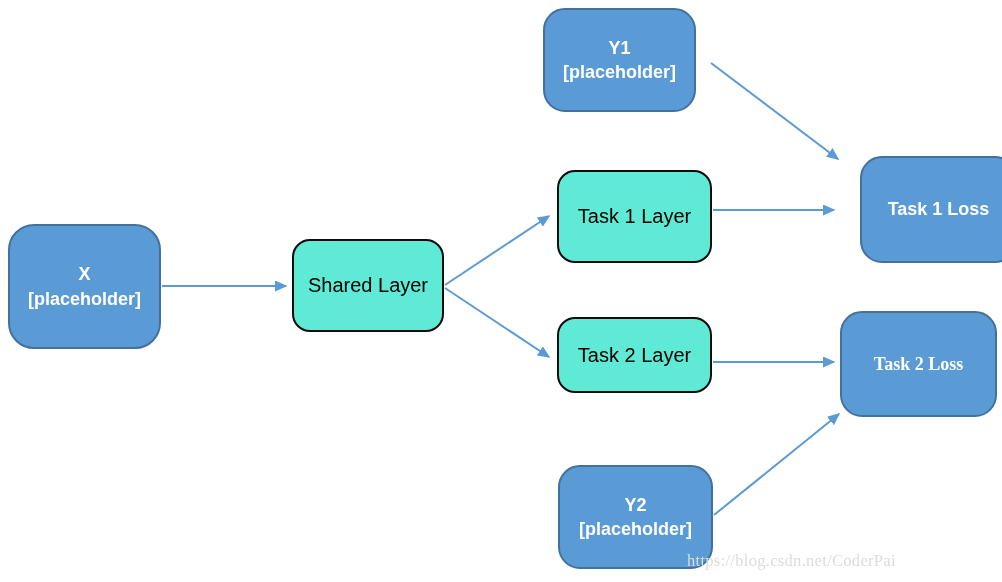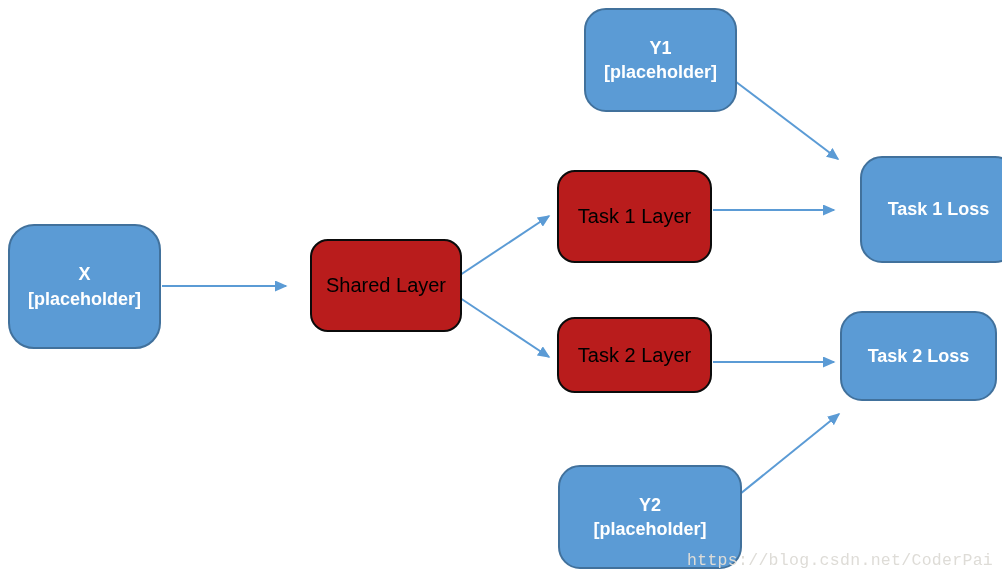--- a/index.html
+++ b/index.html
@@ -35,41 +35,41 @@
   .node-blue {
     background: #5b9bd5;
     border: 2px solid #41719c;
     border-radius: 22px;
     color: #ffffff;
     font-weight: bold;
     font-size: 18px;
     line-height: 1.35;
   }
   .node-white {
-    background: #b91c1c;
+    background: #5eead4;
     border: 2.5px solid #0b0b0b;
     border-radius: 18px;
     color: #000000;
     font-weight: 500;
     font-size: 20px;
     justify-content: center;
   }
   .n-x          { left: 8px;   top: 224px; width: 153px; height: 125px; border-radius: 26px; }
-  .n-shared     { left: 310px; top: 239px; width: 152px; height: 93px;  }
-  .n-y1         { left: 584px; top: 8px;   width: 153px; height: 104px; }
+  .n-shared     { left: 292px; top: 239px; width: 152px; height: 93px;  }
+  .n-y1         { left: 543px; top: 8px;   width: 153px; height: 104px; }
   .n-task1layer { left: 557px; top: 170px; width: 155px; height: 93px;  }
   .n-task1loss  { left: 840px; top: 156px; width: 157px; height: 107px; margin-left: 20px; }
   .n-task2layer { left: 557px; top: 317px; width: 155px; height: 76px;  }
-  .n-task2loss  { left: 840px; top: 311px; width: 157px; height: 90px; }
-  .n-y2         { left: 558px; top: 465px; width: 184px; height: 104px; text-align: right; }
+  .n-task2loss  { left: 840px; top: 311px; width: 157px; height: 106px; font-family: Liberation Serif, serif; }
+  .n-y2         { left: 558px; top: 465px; width: 155px; height: 104px; text-align: right; }
   .watermark {
     position: absolute;
     left: 687px;
     top: 551px;
-    font-family: Liberation Mono, monospace;
+    font-family: Liberation Serif, serif;
     font-size: 16.5px;
     letter-spacing: 0.3px;
     color: #dedcd7;
     white-space: nowrap;
   }
 </style>
 </head>
 <body>
 
 <div class="canvas">

